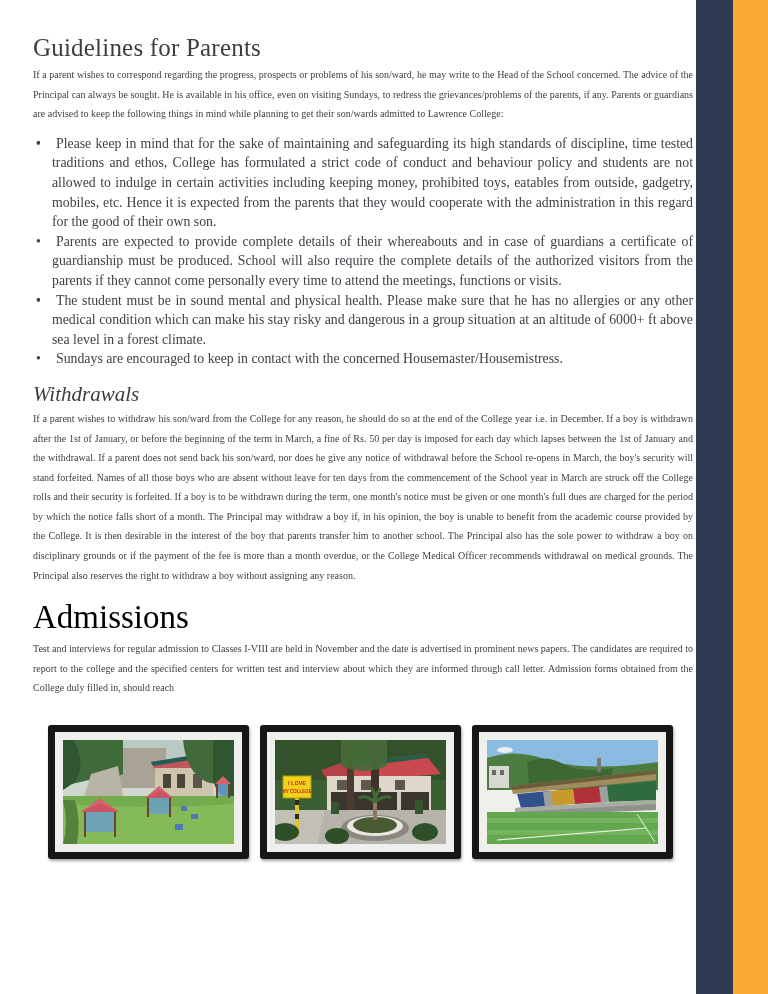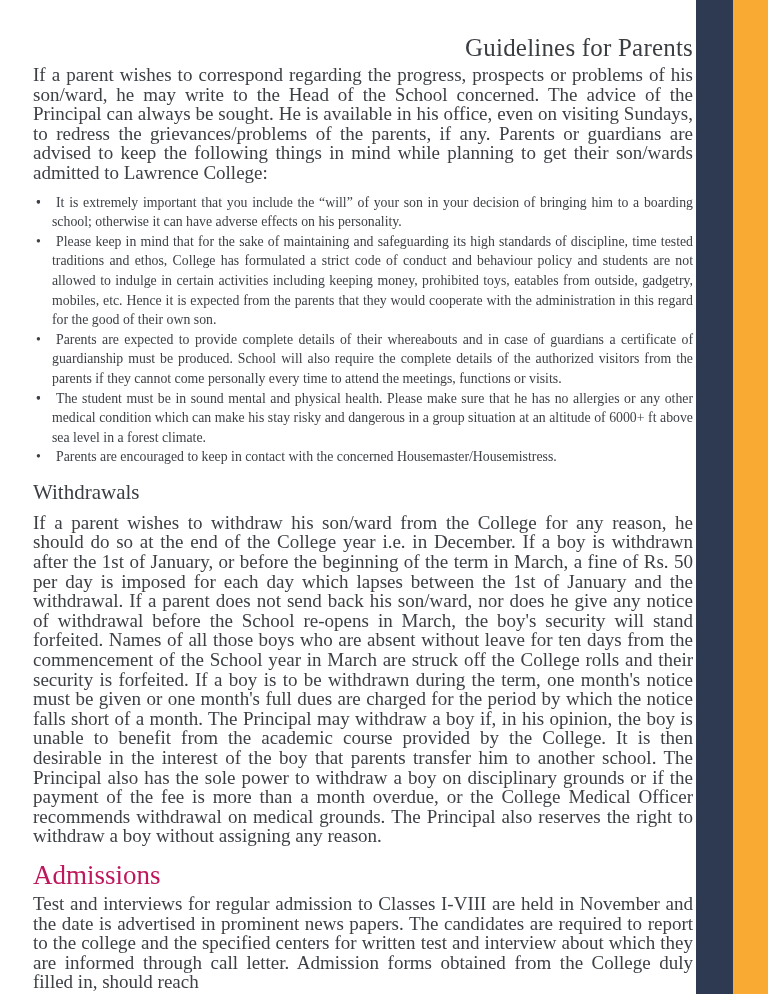--- a/index.html
+++ b/index.html
@@ -19,32 +19,32 @@
   }
   .stripe-orange {
     position: absolute; top: 0; right: 0; width: 35px; height: 994px;
     background: #f9aa33;
   }
   .content {
     position: absolute; left: 33px; top: 34px; width: 660px;
   }
   h1.main-heading {
     font-size: 25px; font-weight: normal; color: #3a3e42;
-    letter-spacing: 0.2px; margin-bottom: 3px; text-align: right;
+    letter-spacing: 0.2px; margin-bottom: 3px;
   }
   h2.sub-heading {
     font-size: 21px; font-weight: normal; color: #3a3e42;
-    margin-top: 13px; margin-bottom: 8px;
+    margin-top: 13px; margin-bottom: 2px; font-style: italic;
   }
   h2.big-heading {
-    font-size: 27px; font-weight: normal; color: #be185d;
+    font-size: 33px; font-weight: normal; color: #000000;
     margin-top: 14px; margin-bottom: 3px;
   }
   p.body-text {
-    font-size: 19px; line-height: 19.6px;
+    font-size: 10px; line-height: 19.6px;
     text-align: justify;
   }
   ul.bullet-list {
     list-style: none;
     margin-top: 10px;
     margin-bottom: 2px;
   }
   ul.bullet-list li {
     position: relative;
     padding-left: 19px;
@@ -85,26 +85,26 @@
   <div class="stripe-navy"></div>
   <div class="stripe-orange"></div>
 
   <div class="content">
 
     <h1 class="main-heading">Guidelines for Parents</h1>
     <p class="body-text">If a parent wishes to correspond regarding the progress, prospects or problems of his son/ward, he may write to the Head of the School concerned. The advice of the Principal can always be sought. He is available in his office, even on visiting Sundays, to redress the grievances/problems of the parents, if any. Parents or guardians are advised to keep the following things in mind while planning to get their son/wards admitted to Lawrence College:</p>
 
     <ul class="bullet-list">
       <li><span class="marker">•</span></li>
-      <li><span class="marker">•</span><span>It is extremely important that you include the “will” of your son in your decision of bringing him to a boarding school; otherwise it can have adverse effects on his personality.</span></li>
+      <li><span class="marker">•</span></li>
       <li><span class="marker">•</span><span>Please keep in mind that for the sake of maintaining and safeguarding its high standards of discipline, time tested traditions and ethos, College has formulated a strict code of conduct and behaviour policy and students are not allowed to indulge in certain activities including keeping money, prohibited toys, eatables from outside, gadgetry, mobiles, etc. Hence it is expected from the parents that they would cooperate with the administration in this regard for the good of their own son.</span></li>
       <li><span class="marker">•</span><span>Parents are expected to provide complete details of their whereabouts and in case of guardians a certificate of guardianship must be produced. School will also require the complete details of the authorized visitors from the parents if they cannot come personally every time to attend the meetings, functions or visits.</span></li>
       <li><span class="marker">•</span></li>
       <li><span class="marker">•</span><span>The student must be in sound mental and physical health. Please make sure that he has no allergies or any other medical condition which can make his stay risky and dangerous in a group situation at an altitude of 6000+ ft above sea level in a forest climate.</span></li>
-      <li><span class="marker">•</span><span>Parents are encouraged to keep in contact with the concerned Housemaster/Housemistress.</span></li>
+      <li><span class="marker">•</span><span>Sundays are encouraged to keep in contact with the concerned Housemaster/Housemistress.</span></li>
     </ul>
 
     <h2 class="sub-heading">Withdrawals</h2>
     <p class="body-text">If a parent wishes to withdraw his son/ward from the College for any reason, he should do so at the end of the College year i.e. in December. If a boy is withdrawn after the 1st of January, or before the beginning of the term in March, a fine of Rs. 50 per day is imposed for each day which lapses between the 1st of January and the withdrawal. If a parent does not send back his son/ward, nor does he give any notice of withdrawal before the School re-opens in March, the boy's security will stand forfeited. Names of all those boys who are absent without leave for ten days from the commencement of the School year in March are struck off the College rolls and their security is forfeited. If a boy is to be withdrawn during the term, one month's notice must be given or one month's full dues are charged for the period by which the notice falls short of a month. The Principal may withdraw a boy if, in his opinion, the boy is unable to benefit from the academic course provided by the College. It is then desirable in the interest of the boy that parents transfer him to another school. The Principal also has the sole power to withdraw a boy on disciplinary grounds or if the payment of the fee is more than a month overdue, or the College Medical Officer recommends withdrawal on medical grounds. The Principal also reserves the right to withdraw a boy without assigning any reason.</p>
 
     <h2 class="big-heading">Admissions</h2>
     <p class="body-text">Test and interviews for regular admission to Classes I-VIII are held in November and the date is advertised in prominent news papers. The candidates are required to report to the college and the specified centers for written test and interview about which they are informed through call letter. Admission forms obtained from the College duly filled in, should reach</p>
 
     <div class="photo-row">
 

